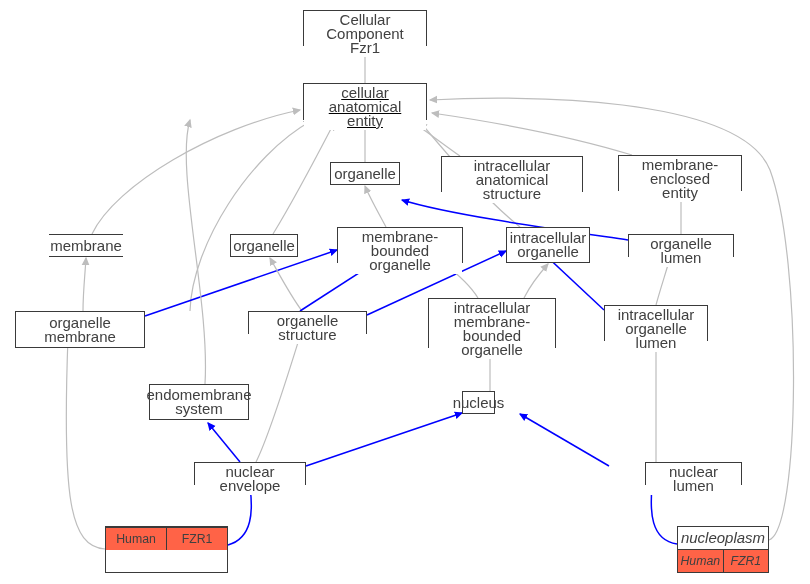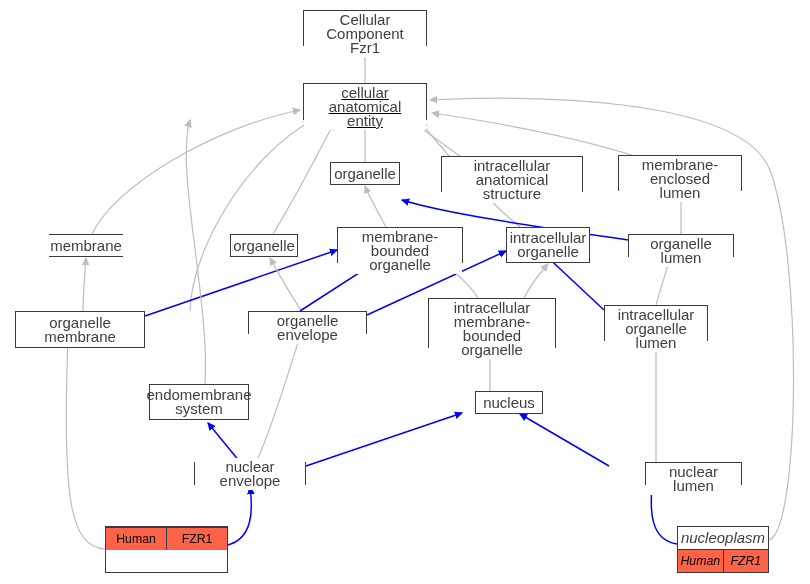--- a/index.html
+++ b/index.html
@@ -8,21 +8,21 @@
   #stage{position:relative;width:810px;height:584px;background:#fff;}
   svg#edges{position:absolute;left:0;top:0;width:810px;height:584px;}
   .node{position:absolute;box-sizing:border-box;border:1.5px solid #3a3a3a;
         background:#ffffff;display:flex;flex-direction:column;}
   .node .title{flex:1;display:flex;align-items:center;justify-content:center;
         text-align:center;font-size:15px;color:#404040;line-height:14px;
         padding:2px 5px;white-space:pre-line;background:#fff;}
   .node.hl .title{background:#ffffff;}
   .genebar{display:flex;border-top:1.5px solid #3a3a3a;height:22px;}
   .genebar .cell{flex:1;display:flex;align-items:center;justify-content:center;
-        font-size:12.3px;color:#000000;background:#ff6347;}
+        font-size:12.3px;color:#404040;background:#ff6347;}
   .genebar .cell.left{border-right:1.5px solid #3a3a3a;}
 </style>
 </head>
 <body>
 
 <div id="stage">
   <svg id="edges" viewBox="0 0 810 584" xmlns="http://www.w3.org/2000/svg">
     <defs>
       <marker id="ah-gray" markerWidth="9" markerHeight="9" refX="7.2" refY="4.5" orient="auto" markerUnits="userSpaceOnUse">
         <path d="M0,0.6 L8.4,4.5 L0,8.4 z" fill="#bdbdbd"></path>
@@ -76,21 +76,21 @@
       </div>
       <div class="node" style="left: 330px; top: 162px; width: 70px; height: 23px;">
         <div class="title">organelle</div>
       </div>
       <div class="node" style="left: 441px; top: 156px; width: 142px; height: 36px;">
         <div class="title">intracellular
 anatomical structure</div>
       </div>
       <div class="node" style="left: 618px; top: 155px; width: 124px; height: 36px;">
         <div class="title">membrane-enclosed
-lumen</div>
+entity</div>
       </div>
       <div class="node" style="left: 49px; top: 234px; width: 74px; height: 23px; align-items: center;">
         <div class="title">membrane</div>
       </div>
       <div class="node" style="left: 230px; top: 234px; width: 68px; height: 23px;">
         <div class="title">organelle</div>
       </div>
       <div class="node" style="left: 337px; top: 227px; width: 126px; height: 36px;">
         <div class="title">membrane-bounded
 organelle</div>
@@ -99,39 +99,39 @@
         <div class="title">intracellular
 organelle</div>
       </div>
       <div class="node" style="left: 628px; top: 234px; width: 106px; height: 23px;">
         <div class="title">organelle lumen</div>
       </div>
       <div class="node" style="left: 15px; top: 311px; width: 130px; height: 37px;">
         <div class="title">organelle membrane</div>
       </div>
       <div class="node" style="left: 248px; top: 311px; width: 119px; height: 23px;">
-        <div class="title">organelle envelope</div>
+        <div class="title">organelle structure</div>
       </div>
       <div class="node" style="left: 428px; top: 298px; width: 128px; height: 50px;">
         <div class="title">intracellular
 membrane-bounded
 organelle</div>
       </div>
       <div class="node" style="left: 604px; top: 305px; width: 104px; height: 36px;">
         <div class="title">intracellular
 organelle lumen</div>
       </div>
       <div class="node" style="left: 149px; top: 384px; width: 100px; height: 36px;">
         <div class="title">endomembrane
 system</div>
       </div>
-      <div class="node" style="left: 475px; top: 391px; width: 68px; height: 23px;">
+      <div class="node" style="left: 462px; top: 391px; width: 33px; height: 23px;">
         <div class="title">nucleus</div>
       </div>
-      <div class="node" style="left: 194px; top: 462px; width: 112px; height: 23px; justify-content: center;">
+      <div class="node" style="left: 194px; top: 462px; width: 112px; height: 23px;">
         <div class="title">nuclear envelope</div>
       </div>
       <div class="node" style="left: 609px; top: 462px; width: 97px; height: 23px; margin-left: 36px;">
         <div class="title">nuclear lumen</div>
       </div>
       <div class="node hl" style="left: 105px; top: 526px; width: 123px; height: 47px;">
         <div class="genebar">
           <div class="cell left" style="background: rgb(255, 99, 71);">Human</div>
           <div class="cell" style="background: rgb(255, 99, 71);">FZR1</div>
         </div>

